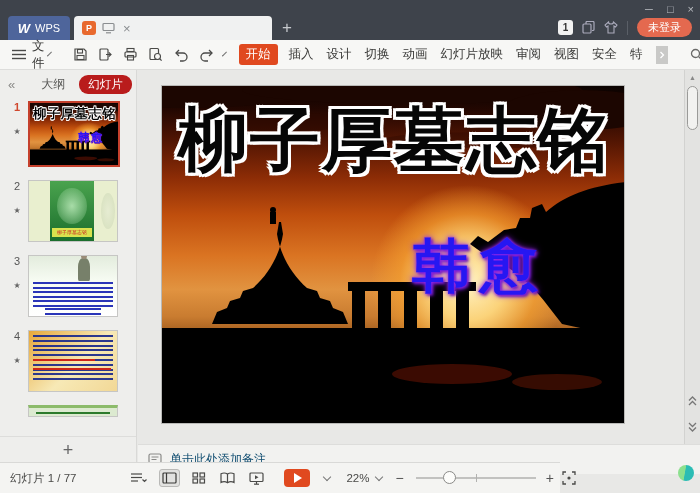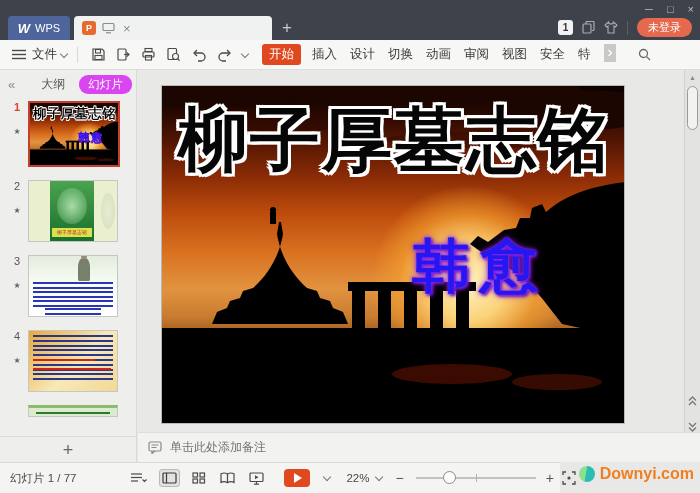--- a/index.html
+++ b/index.html
@@ -30,32 +30,32 @@
 
   
   .toolbar{position:absolute;top:40px;left:0;width:700px;height:30px;background:#f7f7f5;border-bottom:1px solid #dddddb;
            display:flex;align-items:center;font-size:12.5px;color:#3a3a38;}
   .toolbar .hamb{margin-left:12px;}
   .file-lbl{margin-left:6px;}
   .chv{display:inline-block;width:6px;height:6px;border-right:1.4px solid #777;border-bottom:1.4px solid #777;
        transform:rotate(45deg);margin:0 2px 2px 4px;}
   .tb-sep{width:1px;height:16px;background:#d8d8d6;margin:0 8px;}
   .tbtn{margin:0 5px;display:flex;align-items:center;}
-  .ribbon-tabs{display:flex;gap:9px;margin-left:12px;white-space:nowrap;}
+  .ribbon-tabs{display:flex;align-items:center;gap:9px;margin-left:12px;white-space:nowrap;}
   .rtab{padding:2px 2px;}
   .rtab.active{background:#e0491f;color:#fff;border-radius:3px;padding:2px 7px;}
   .tab-scroll{width:12px;height:18px;background:#c9c9c7;display:flex;align-items:center;justify-content:center;margin-left:2px;}
   .search-box{display:flex;align-items:center;margin-left:22px;}
 
   
   .sidebar{position:absolute;top:70px;left:0;width:137px;height:392px;background:#eeeeec;border-right:1px solid #d9d9d7;}
   .sb-head{height:28px;display:flex;align-items:center;font-size:12px;color:#5a5a58;}
   .sb-collapse{margin:0 8px 0 8px;color:#8a8a88;font-size:13px;}
   .sb-tab-outline{margin-left:18px;}
-  .sb-tab-slides{margin-left:14px;background:#d946ef;color:#fff;border-radius:9px;padding:2px 9px;font-size:11.5px;}
+  .sb-tab-slides{margin-left:14px;background:#b91c1c;color:#fff;border-radius:9px;padding:2px 9px;font-size:11.5px;}
   .thumb-list{height:338px;overflow:hidden;padding-top:3px;}
   .thumb-row{display:flex;margin:0 0 13px 6px;}
   .gutter{width:22px;display:flex;flex-direction:column;align-items:center;}
   .g-num{font-size:11px;color:#555;line-height:12px;}
   .g-num.sel{color:#d0482e;font-weight:bold;}
   .g-star{font-size:8px;color:#666;margin-top:14px;}
   .thumb-card{width:90px;height:62px;background:#fff;border:1px solid #c6c6c4;position:relative;overflow:hidden;}
   .thumb-card.sel{border:2px solid #c5402c;height:66px;width:92px;}
   .mini-wrap{position:absolute;top:0;left:0;width:100%;height:100%;overflow:hidden;}
   .mini-scale{transform:scale(0.192);transform-origin:top left;width:464px;height:339px;position:absolute;}
@@ -103,22 +103,22 @@
 
   
   .vscroll{position:absolute;top:70px;right:0;width:16px;height:378px;background:#e3e3e1;border-left:1px solid #d2d2d0;}
   .vs-up{position:absolute;top:4px;left:0;width:100%;text-align:center;color:#888;font-size:7px;}
   .vs-thumb{position:absolute;top:16px;left:2px;width:11px;height:44px;background:#f2f2f0;border:1px solid #9a9a98;border-radius:6px;}
   .vs-nav{position:absolute;left:0;width:100%;display:flex;justify-content:center;}
   .vs-nav.n1{top:326px;}
   .vs-nav.n2{top:352px;}
 
   
-  .notesbar{position:absolute;top:432px;left:138px;width:562px;height:30px;background:#f2f2f0;border-top:1px solid #dddddb;
-    display:flex;align-items:center;color:#737373;font-size:12px;}
+  .notesbar{position:absolute;top:444px;left:138px;width:562px;height:30px;background:#f2f2f0;border-top:1px solid #dddddb;
+    display:flex;align-items:center;color:#0c4a6e;font-size:12px;}
   .notesbar .nico{margin:0 8px 0 10px;display:flex;}
 
   
   .statusbar{position:absolute;top:462px;left:0;width:560px;height:31px;background:#f4f4f2;border-top:1px solid #d9d9d7;
     display:flex;align-items:center;font-size:11.5px;color:#4a4a48;}
   .sb-counter{margin-left:10px;white-space:nowrap;}
   .view-group{display:flex;align-items:center;gap:10px;margin-left:52px;}
   .vbtn{display:flex;align-items:center;padding:2px;}
   .vbtn.pressed{background:#e2e2e0;border:1px solid #b9b9b7;border-radius:3px;padding:2px;}
   .play-btn{width:26px;height:18px;background:#e0491f;border-radius:4px;margin-left:8px;position:relative;}
@@ -237,20 +237,21 @@
         </svg>
     </span>
     <span class="chv"></span>
 
     <div class="ribbon-tabs">
       <span class="rtab active">开始</span>
       <span class="rtab">插入</span>
       <span class="rtab">设计</span>
       <span class="rtab">切换</span>
       <span class="rtab">动画</span>
+      <span class="rtab">幻灯片放映</span>
       <span class="rtab">审阅</span>
       <span class="rtab">视图</span>
       <span class="rtab">安全</span>
       <span class="rtab">特</span>
       <span class="tab-scroll">
         <svg width="6" height="8" viewBox="0 0 6 8">
             <path d="M1.5,1 L4.5,4 L1.5,7" fill="none" stroke="#fff" stroke-width="1.3"></path>
           </svg>
       </span>
     </div>
@@ -500,16 +501,15 @@
               <path d="M4,13 H1 V10"></path>
             </g>
             <circle cx="7" cy="7" r="1.6" fill="#4a4a48"></circle>
           </svg>
       </span>
     </div>
   </div>
 
   <div class="watermark">
     <span class="wm-circle"></span>
-    <span class="wm-text">Downyi.com</span>
   </div>
 
 </div>
 
 </body></html>

